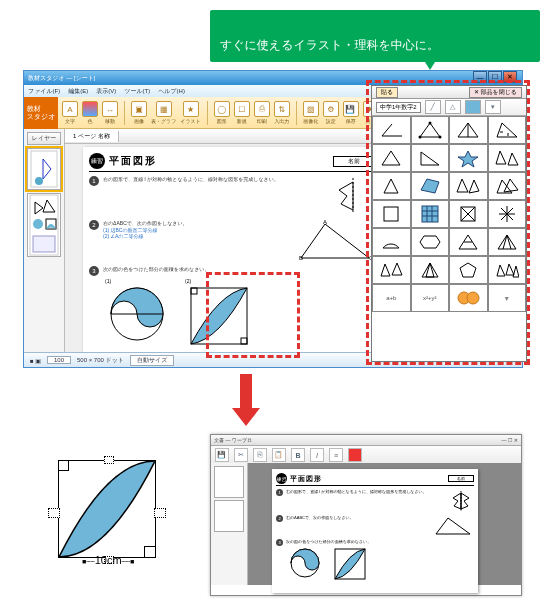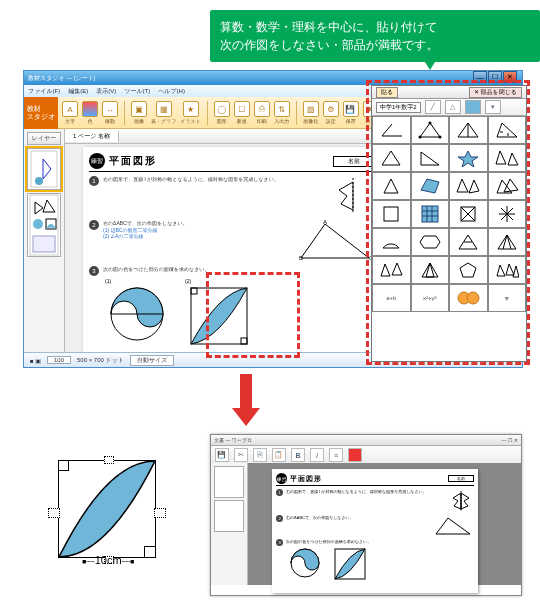--- a/index.html
+++ b/index.html
@@ -82,22 +82,22 @@
   .cv2 { flex:1; background:#888; position:relative;}
   .doc2 { position:absolute; top:6px; left:24px; width:198px; height:116px; background:#fff; box-shadow:1px 1px 3px rgba(0,0,0,.4); padding:4px;}
 
 </style>
 </head>
 <body>
 
 <div class="stage">
 
   <div class="callout">
-    <span>算数・数学・理科を中心に、貼り付けて</span><br>
-    <span>次の作図をしなさい・部品が満載です。</span>
+    <br>
+    <span>すぐに使えるイラスト・理科を中心に。</span>
   </div>
   <div class="callout-tail"></div>
 
   <div class="app1">
     <div class="titlebar">
       <span>教材スタジオ — [シート]</span>
     </div>
     <div class="menubar">
       <span>ファイル(F)</span>
       <span>編集(E)</span>

